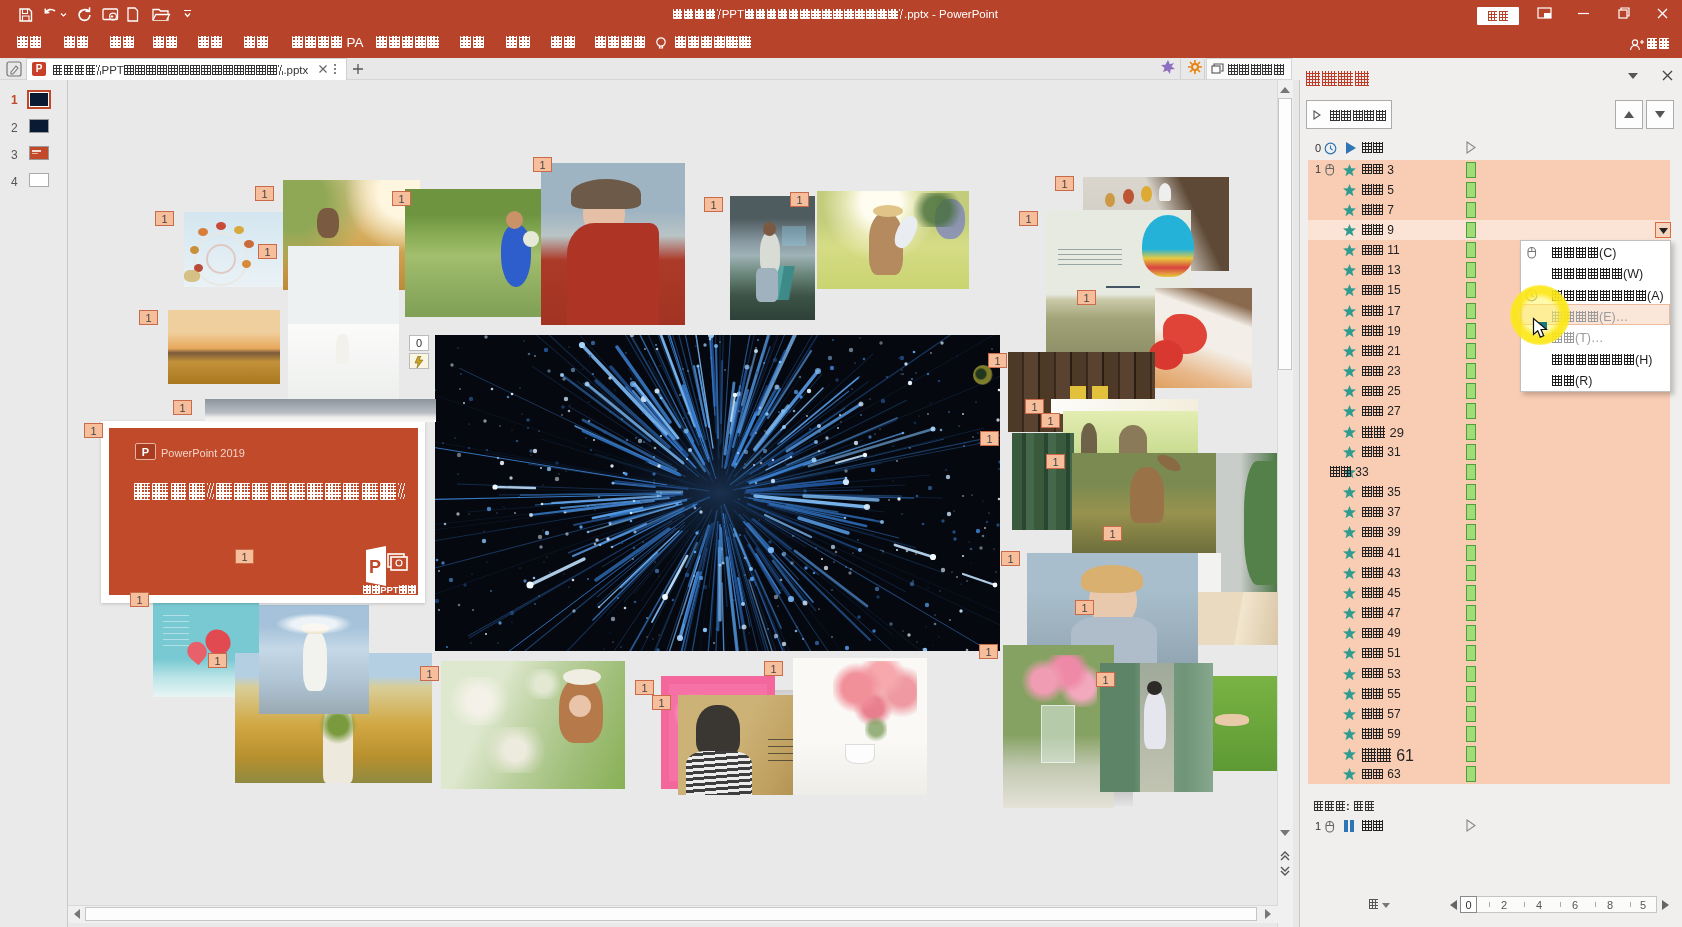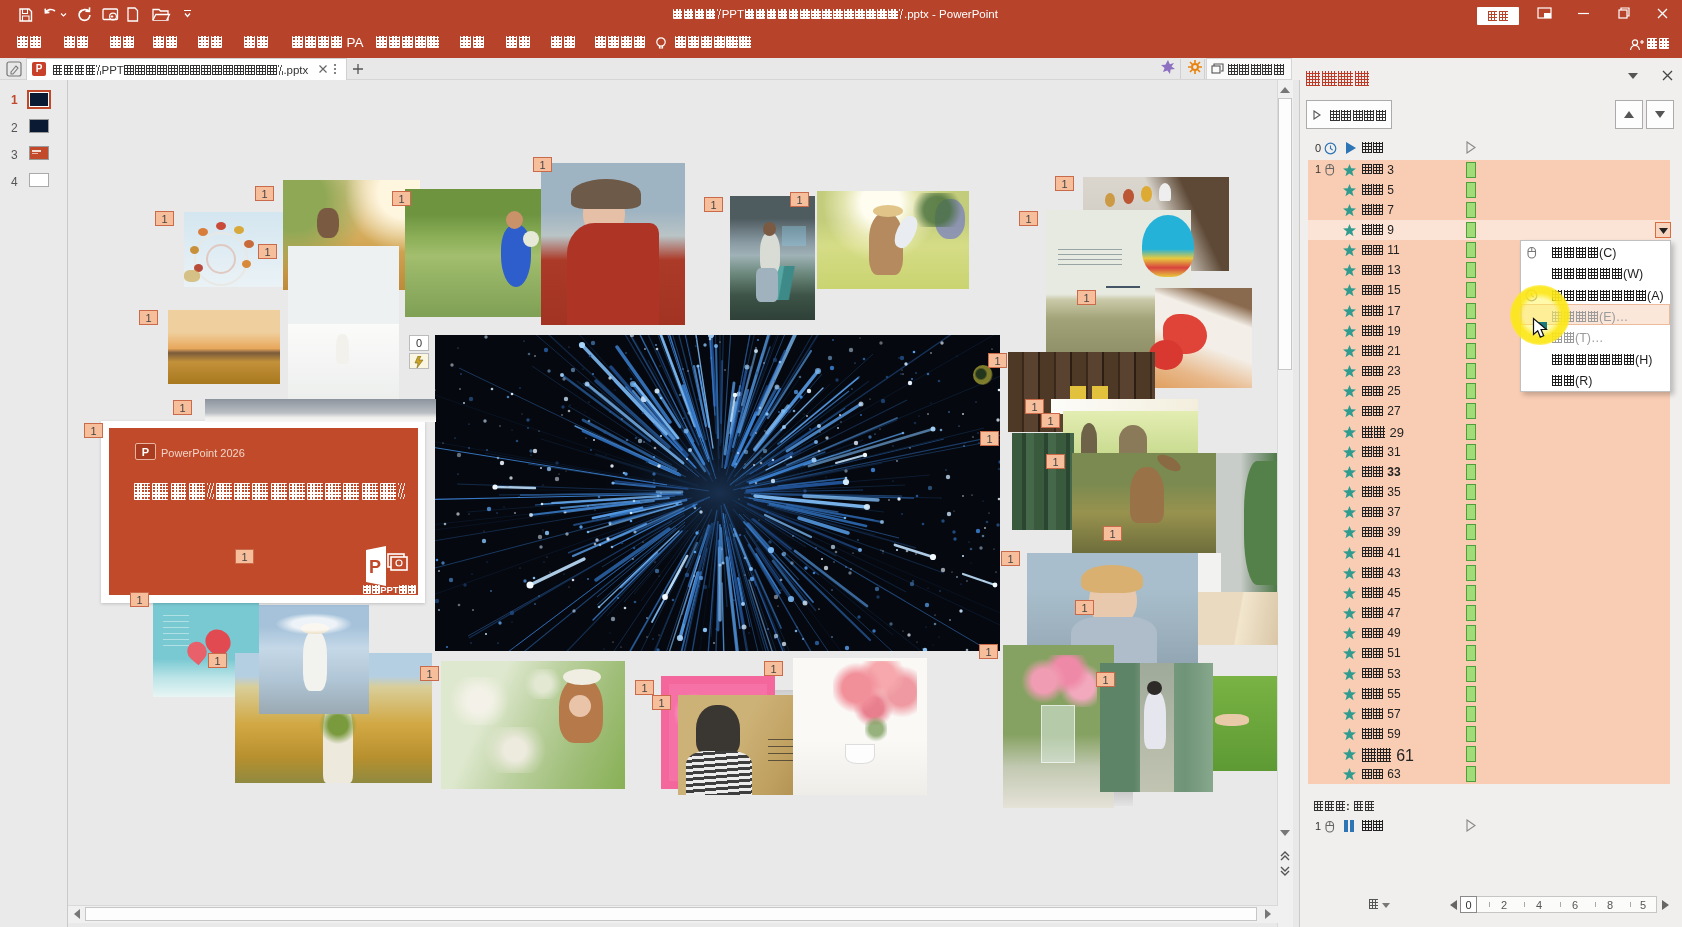--- a/index.html
+++ b/index.html
@@ -244,21 +244,21 @@
       <div style="left:47px;top:18px;width:15px;height:14px;background:#2E2A28;border-radius:50%;"></div>
     </div>
 <div style="left:1213px;top:676px;width:64px;height:95px;background:linear-gradient(180deg,#79B344,#5E9A34);z-index:10;">
       <div style="left:2px;top:38px;width:34px;height:12px;background:#E8C9A8;border-radius:40%;"></div>
     </div>
 <div style="left:1005px;top:786px;width:128px;height:20px;background:linear-gradient(180deg,rgba(150,150,150,.5),rgba(200,200,200,.15));z-index:9;"></div>
 <div style="left:730px;top:690px;width:96px;height:14px;background:linear-gradient(180deg,rgba(160,160,160,.4),rgba(200,200,200,.1));z-index:9;"></div>
 <div style="left:101px;top:421px;width:324px;height:182px;background:#fff;box-shadow:0 1px 3px rgba(0,0,0,.18);z-index:10;"></div>
 <div style="left:109px;top:428px;width:309px;height:167px;background:#C04A2A;z-index:11;"></div>
 <div style="left:135px;top:443px;width:21px;height:17px;background:#A93C20;border:1px solid #E8B49E;border-radius:2px;color:#fff;font-size:11px;font-weight:bold;text-align:center;line-height:16px;z-index:12;">P</div>
-<div style="left:161px;top:447px;font-size:11px;color:#F2D5C8;white-space:nowrap;z-index:12;">PowerPoint 2026</div>
+<div style="left:161px;top:447px;font-size:11px;color:#F2D5C8;white-space:nowrap;z-index:12;">PowerPoint 2019</div>
 <div style="left:133px;top:481px;font-size:19px;color:#fff;white-space:nowrap;z-index:12;letter-spacing:.5px;"><i class="w"></i><i class="w"></i><i class="w"></i><i class="w"></i><i class="q"></i><i class="w"></i><i class="w"></i><i class="w"></i><i class="w"></i><i class="w"></i><i class="w"></i><i class="w"></i><i class="w"></i><i class="w"></i><i class="w"></i><i class="q"></i></div>
 <svg width="46" height="40" style="left:362px;top:546px;z-index:12" viewBox="0 0 46 40">
       <path d="M4 4l20-4v40l-20-4z" fill="#fff"></path>
       <text x="7" y="27" font-size="18" font-weight="bold" fill="#C04A2A" font-family="Liberation Sans">P</text>
       <rect x="26" y="8" width="16" height="13" fill="none" stroke="#fff" stroke-width="1.6"></rect>
       <rect x="29" y="11" width="16" height="13" fill="#C04A2A" stroke="#fff" stroke-width="1.6"></rect>
       <circle cx="37" cy="17" r="3" fill="none" stroke="#fff" stroke-width="1.2"></circle>
     </svg>
 <div style="left:362px;top:584px;font-size:9.5px;color:#fff;white-space:nowrap;z-index:12;font-weight:bold;"><i class="w"></i><i class="w"></i>PPT<i class="w"></i><i class="w"></i></div>
 <svg width="565" height="316" style="left:435px;top:335px;z-index:10" viewBox="0 0 565 316">
@@ -1269,21 +1269,21 @@
 <div style="left:1361px;top:424.58px;font-size:13px;color:#222;white-space:nowrap;z-index:6;"><i class="c"></i><i class="c"></i> 29</div>
 <div style="left:1466px;top:423.58px;width:10px;height:16px;background:#A2DC78;border:1px solid #4E9E3D;z-index:6;"></div>
 <svg width="13" height="13" style="left:1343px;top:445.74px;z-index:6" viewBox="0 0 20 20">
       <path d="M10 0l2.6 6.7 7.4.4-5.8 4.6 2 7.1L10 14.6 3.8 18.8l2-7.1L0 7.1l7.4-.4z" fill="#2F9C8F"></path>
     </svg>
 <div style="left:1361px;top:444.74px;font-size:12px;color:#222;white-space:nowrap;z-index:6;"><i class="c"></i><i class="c"></i> 31</div>
 <div style="left:1466px;top:443.74px;width:10px;height:16px;background:#A2DC78;border:1px solid #4E9E3D;z-index:6;"></div>
 <svg width="13" height="13" style="left:1343px;top:465.9px;z-index:6" viewBox="0 0 20 20">
       <path d="M10 0l2.6 6.7 7.4.4-5.8 4.6 2 7.1L10 14.6 3.8 18.8l2-7.1L0 7.1l7.4-.4z" fill="#2F9C8F"></path>
     </svg>
-<div style="left:1361px;top:464.9px;font-size:12px;color:#222;white-space:nowrap;z-index:6;font-weight:bold;"><i class="c"></i><i class="c"></i> 33</div>
+<div style="left:1329px;top:464.9px;font-size:12px;color:#222;white-space:nowrap;z-index:6;"><i class="c"></i><i class="c"></i> 33</div>
 <div style="left:1466px;top:463.9px;width:10px;height:16px;background:#A2DC78;border:1px solid #4E9E3D;z-index:6;"></div>
 <svg width="13" height="13" style="left:1343px;top:486.06px;z-index:6" viewBox="0 0 20 20">
       <path d="M10 0l2.6 6.7 7.4.4-5.8 4.6 2 7.1L10 14.6 3.8 18.8l2-7.1L0 7.1l7.4-.4z" fill="#2F9C8F"></path>
     </svg>
 <div style="left:1361px;top:485.06px;font-size:12px;color:#222;white-space:nowrap;z-index:6;"><i class="c"></i><i class="c"></i> 35</div>
 <div style="left:1466px;top:484.06px;width:10px;height:16px;background:#A2DC78;border:1px solid #4E9E3D;z-index:6;"></div>
 <svg width="13" height="13" style="left:1343px;top:506.22px;z-index:6" viewBox="0 0 20 20">
       <path d="M10 0l2.6 6.7 7.4.4-5.8 4.6 2 7.1L10 14.6 3.8 18.8l2-7.1L0 7.1l7.4-.4z" fill="#2F9C8F"></path>
     </svg>
 <div style="left:1361px;top:505.22px;font-size:12px;color:#222;white-space:nowrap;z-index:6;"><i class="c"></i><i class="c"></i> 37</div>

